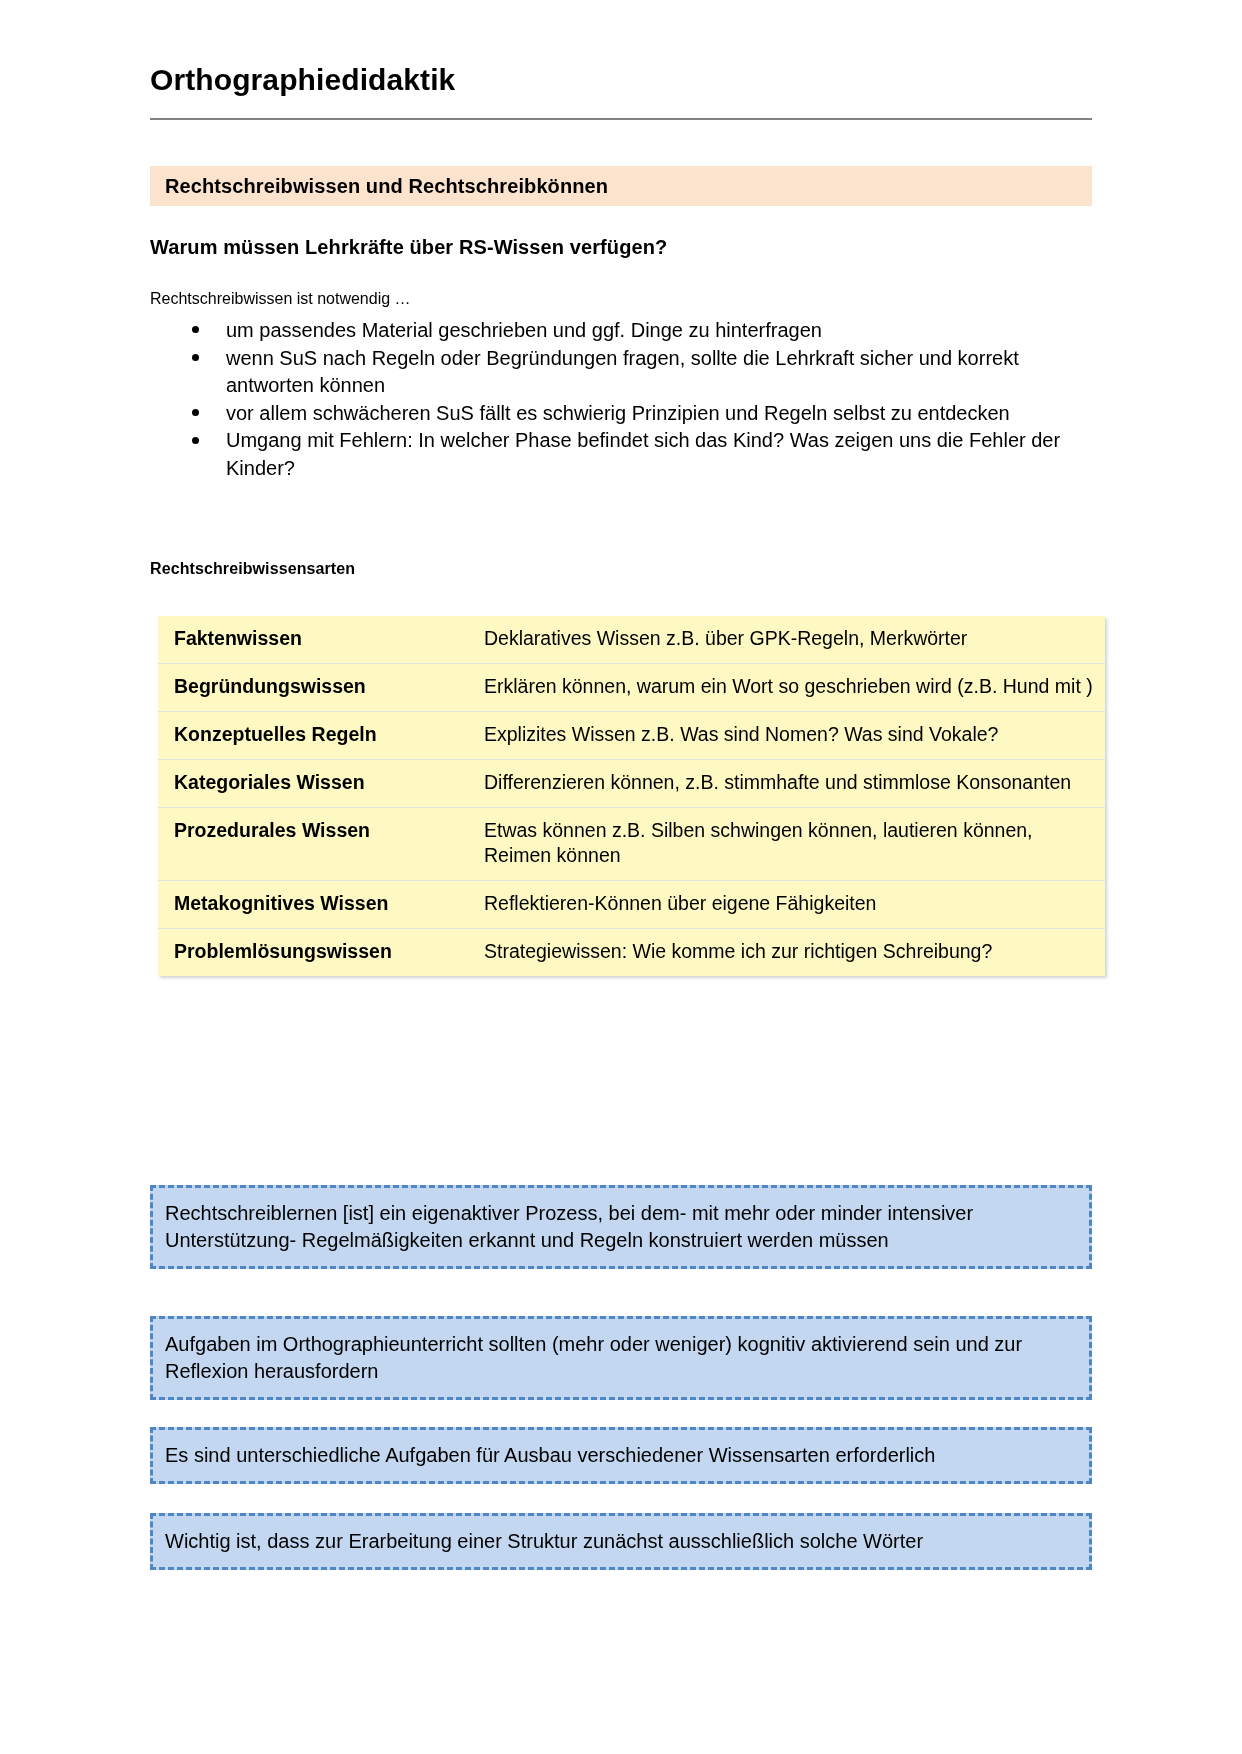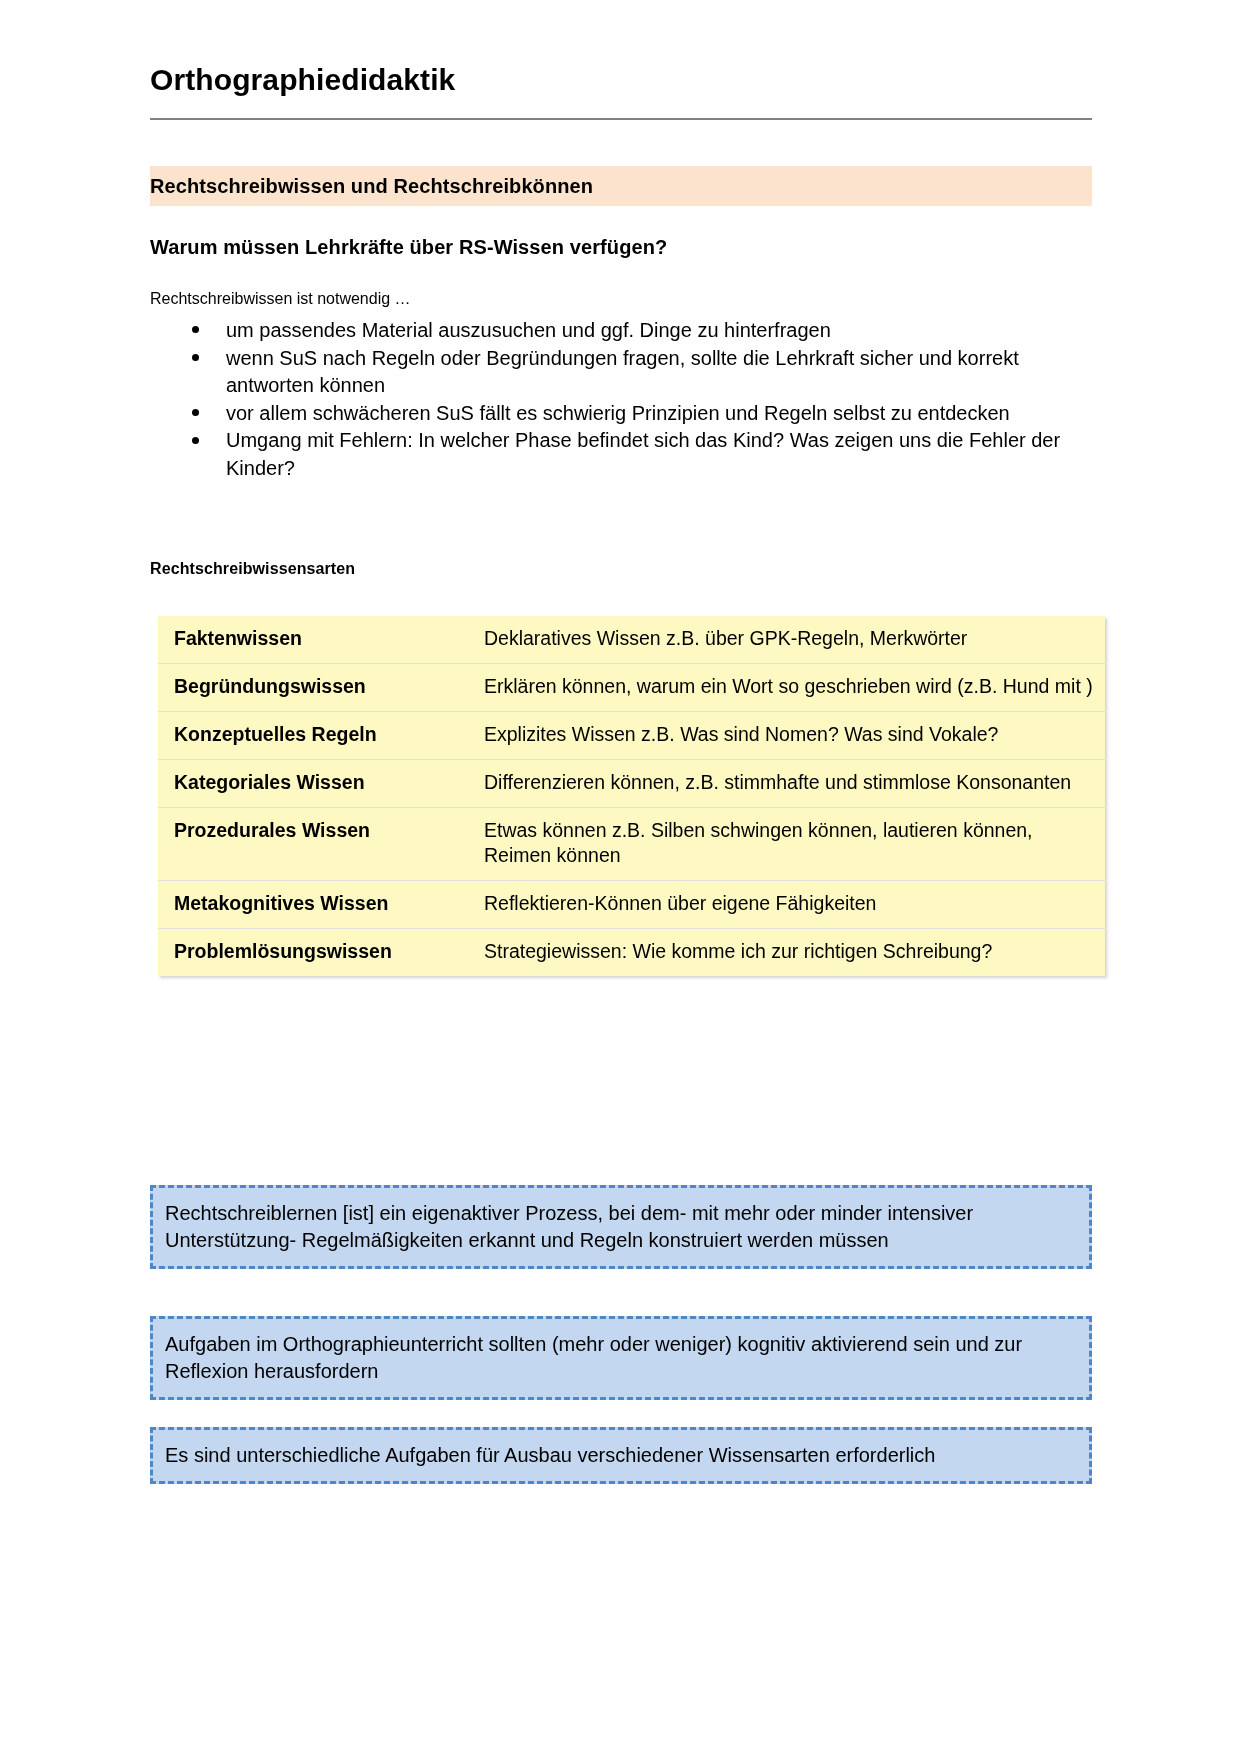--- a/index.html
+++ b/index.html
@@ -54,20 +54,21 @@
     width: 942px;
     height: 40px;
     background: #fce3cd;
     box-sizing: border-box;
     display: flex;
     align-items: center;
   }
   .section-banner-label {
     font-size: 20px;
     font-weight: bold;
+    padding-left: 15px;
     letter-spacing: 0.1px;
   }
 
   
   .question-heading {
     position: absolute;
     left: 150px;
     top: 236px;
     width: 942px;
     font-size: 20px;
@@ -186,21 +187,21 @@
     <span class="section-banner-label">Rechtschreibwissen und Rechtschreibkönnen</span>
   </div>
 
   <div class="question-heading">Warum müssen Lehrkräfte über RS-Wissen verfügen?</div>
 
   <div class="intro-line">Rechtschreibwissen ist notwendig …</div>
 
   <ul class="bullet-list">
     <li class="bullet-item">
       <span class="bullet-dot"></span>
-      <span>um passendes Material auszusuchen und ggf. Dinge zu hinterfragen</span>
+      <span>um passendes Material geschrieben und ggf. Dinge zu hinterfragen</span>
     </li>
     <li class="bullet-item">
       <span class="bullet-dot"></span>
       <span>wenn SuS nach Regeln oder Begründungen fragen, sollte die Lehrkraft sicher und korrekt antworten können</span>
     </li>
     <li class="bullet-item">
       <span class="bullet-dot"></span>
       <span>vor allem schwächeren SuS fällt es schwierig Prinzipien und Regeln selbst zu entdecken</span>
     </li>
     <li class="bullet-item">
@@ -240,14 +241,15 @@
       <tr>
         <td class="kt-type">Problemlösungswissen</td>
         <td class="kt-desc">Strategiewissen: Wie komme ich zur richtigen Schreibung?</td>
       </tr>
     </tbody>
   </table>
 
   <div class="callout callout-1">Rechtschreiblernen [ist] ein eigenaktiver Prozess, bei dem- mit mehr oder minder intensiver Unterstützung- Regelmäßigkeiten erkannt und Regeln konstruiert werden müssen</div>
   <div class="callout callout-2">Aufgaben im Orthographieunterricht sollten (mehr oder weniger) kognitiv aktivierend sein und zur Reflexion herausfordern</div>
   <div class="callout callout-3">Es sind unterschiedliche Aufgaben für Ausbau verschiedener Wissensarten erforderlich</div>
+  <div class="callout callout-4">Wichtig ist, dass zur Erarbeitung einer Struktur zunächst ausschließlich solche Wörter</div>
 
 </div>
 
 </body></html>

